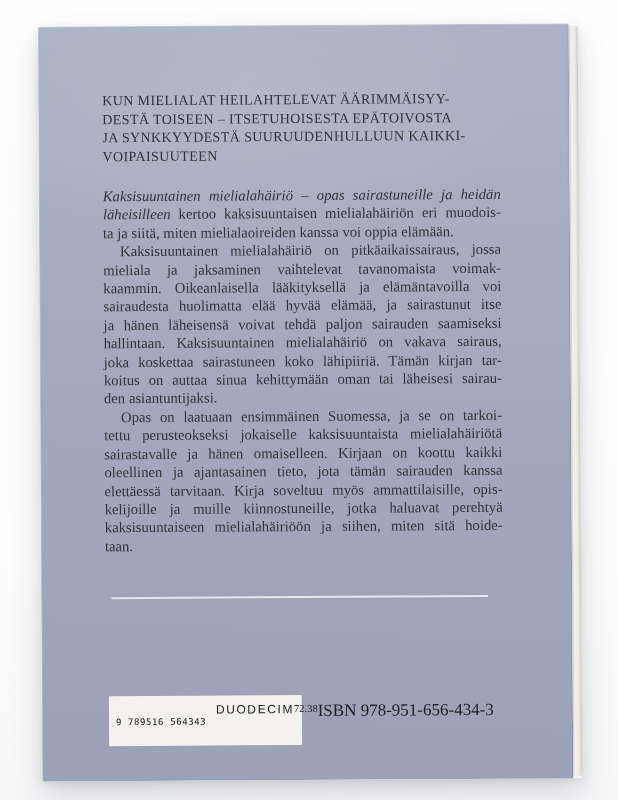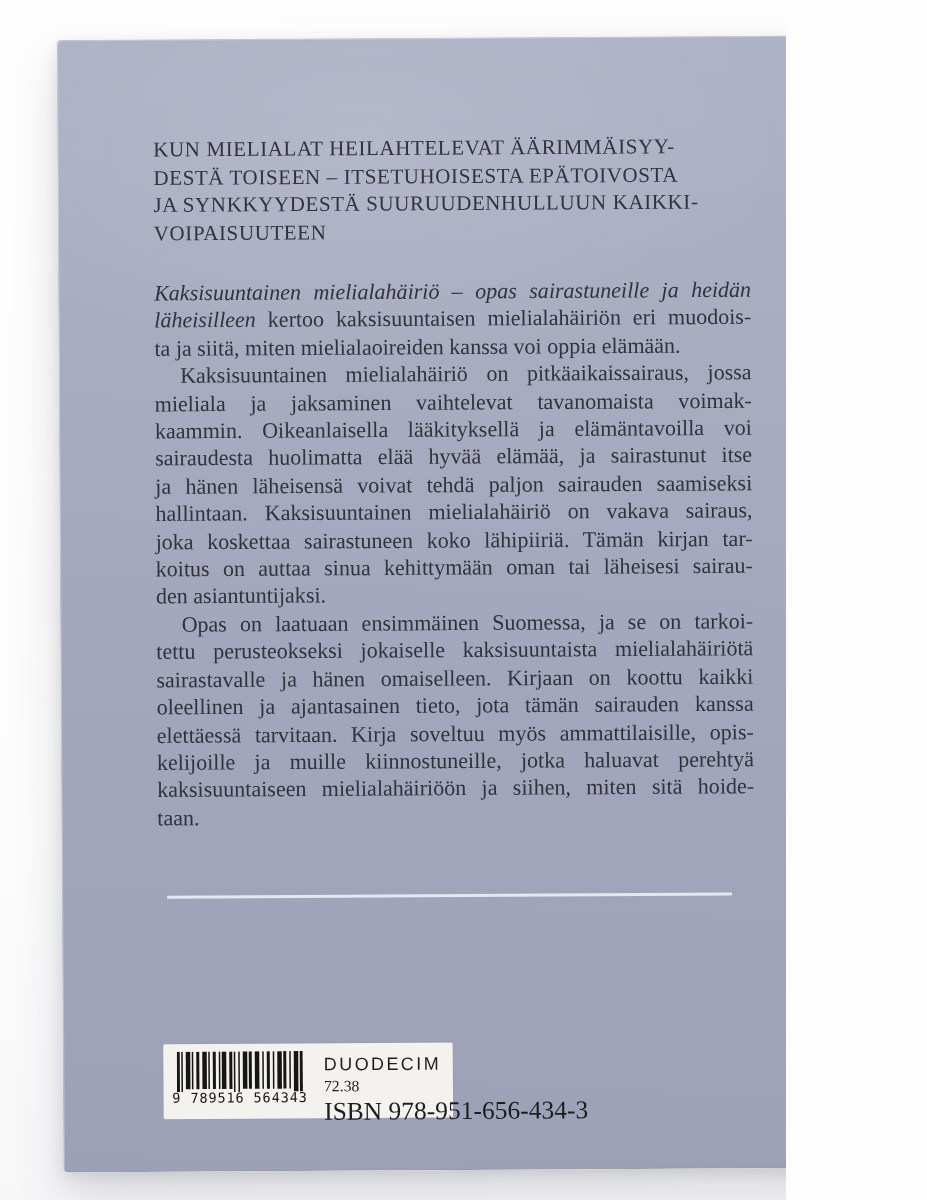--- a/index.html
+++ b/index.html
@@ -8,21 +8,21 @@
     --cover_top:#aeb2c6;
     --text:#31323b;
     --divider:#e9ebf2;
     --label_bg:#f3f2ee;
     --pages_edge:#ece9e2;
     --barcode_ink:#161616;
   }
   *{margin:0;padding:0;box-sizing:border-box;}
   html,body{width:618px;height:800px;}
   body{background:var(--background);font-family:"Liberation Serif", serif;}
-  .scene{position:relative;width:524px;height:800px;overflow:hidden;
+  .scene{position:relative;width:618px;height:800px;overflow:hidden;
          background:linear-gradient(180deg,#fefefe 0%,#fcfcfc 70%,#f7f7f8 100%);}
   .book{position:absolute;left:40px;top:25px;width:540px;height:755px;
         transform:rotate(-0.35deg);transform-origin:50% 50%;
         box-shadow:0 16px 32px rgba(84,88,104,.20),0 3px 9px rgba(84,88,104,.14);
         border-radius:3px;}
   .cover{position:absolute;left:0;top:0;width:531px;height:755px;
          background:
            radial-gradient(420px 220px at 38% 9%, rgba(255,255,255,.10), rgba(255,255,255,0) 70%),
            linear-gradient(183deg,var(--cover_top) 0%,var(--cover) 55%,#9da1b8 100%);
          border-radius:3px 0 0 3px;
@@ -36,25 +36,25 @@
   .blurb{margin-top:21px;font-size:14.7px;line-height:18.4px;}
   .line{white-space:nowrap;}
   .j{text-align:justify;text-align-last:justify;}
   .ind{text-indent:17px;}
   .it{font-style:italic;}
   .divider{position:absolute;left:70px;top:571px;width:377px;height:2px;
            background:var(--divider);opacity:.95;border-radius:1px;}
   .label{position:absolute;left:67px;top:670px;width:193px;height:50px;
          background:var(--label_bg);border-radius:1px;display:flex;
          padding:5px 7px 4px 7px;box-shadow:0 0 1px rgba(0,0,0,.15);}
-  .barcode{width:88px;display:flex;flex-direction:column;align-items:center;color:var(--barcode_ink);}
+  .barcode{width:88px;display:flex;flex-direction:row;align-items:center;color:var(--barcode_ink);}
   .barcode svg{display:block;width:84px;height:27px;}
   .digits{font-family:"DejaVu Sans Mono", monospace;font-size:9px;letter-spacing:.6px;
           color:#151515;margin-top:0;white-space:nowrap;}
-  .labeltext{margin-left:12px;display:flex;flex-direction:column;color:#1d1d1f;}
+  .labeltext{margin-left:12px;display:flex;flex-direction:row;color:#1d1d1f;}
   .pub{font-family:"Liberation Sans", sans-serif;font-size:12px;letter-spacing:1.6px;margin-top:2px;}
   .cls{font-size:10.5px;margin-top:3px;}
   .isbn{font-size:17px;margin-top:1px;white-space:nowrap;}
 </style>
 </head>
 <body>
 
 <div class="scene">
   <div class="book">
     <div class="pages-edge"></div>

